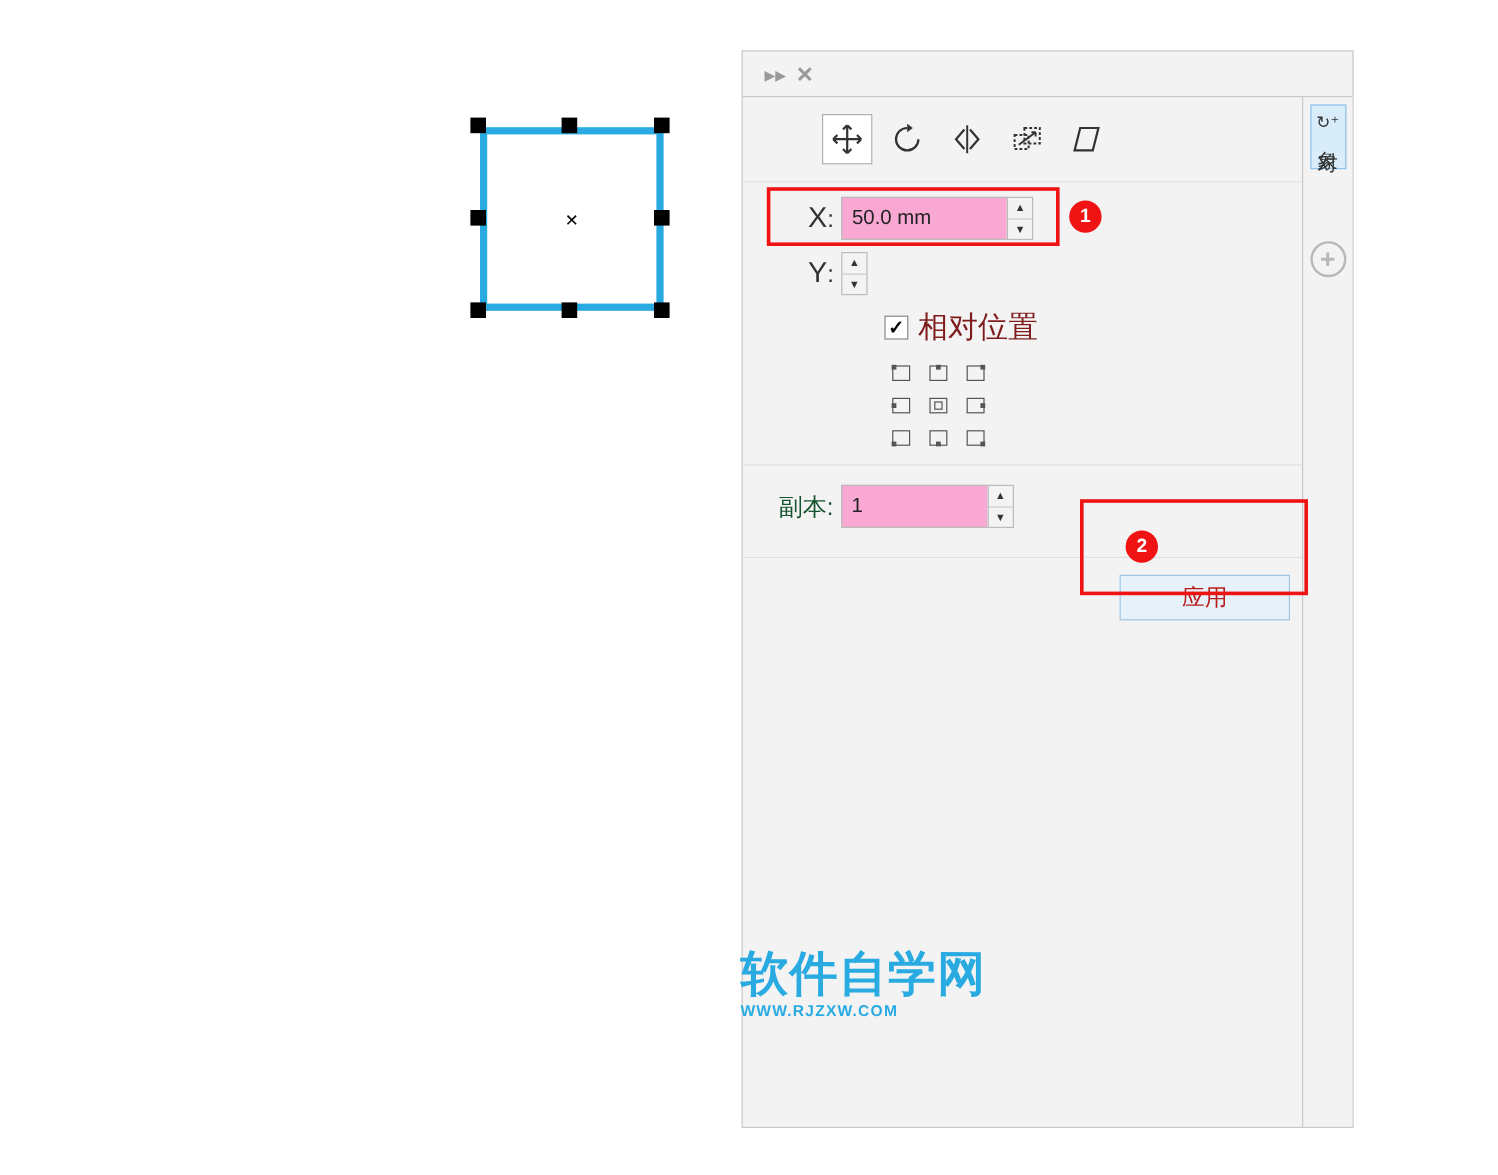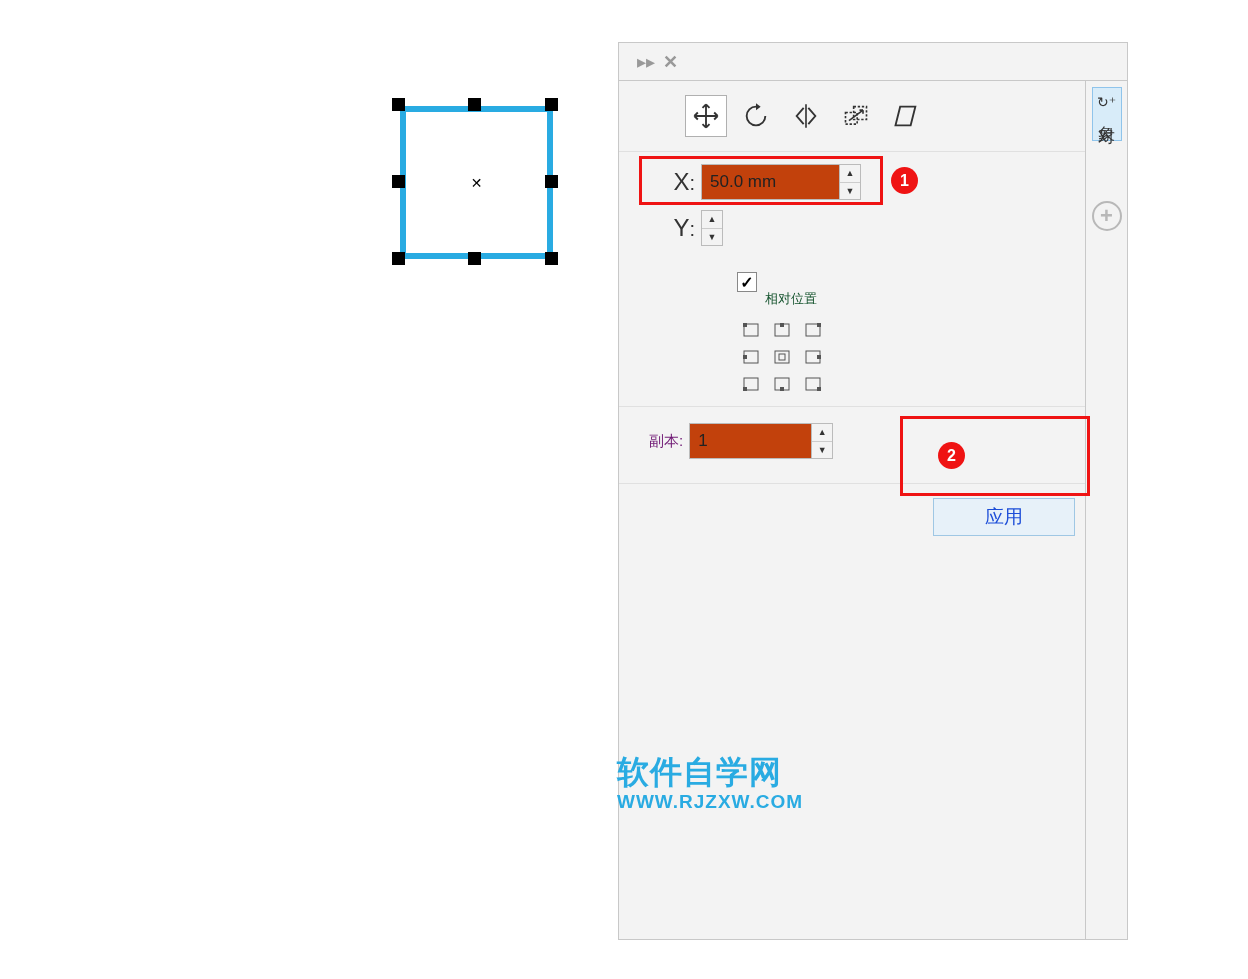--- a/index.html
+++ b/index.html
@@ -48,53 +48,53 @@
     .tool-btn { width: 42px; height: 42px; display: flex; align-items: center; justify-content: center; cursor: pointer; border: 1px solid transparent; }
     .tool-btn.active { border: 1px solid #b0b0b0; background: #fff; }
     .tool-btn svg { width: 28px; height: 28px; }
 
     
     .field-block { padding: 12px 10px 10px 44px; border-bottom: 1px solid #e0e0e0; position: relative; }
     .field-row { display: flex; align-items: center; margin-bottom: 10px; }
     .field-label { width: 38px; text-align: right; padding-right: 6px; font-size: 24px; font-family: Arial, sans-serif; color: #333; }
     .colon { font-size: 20px; }
     .num-input-wrap { display: flex; align-items: stretch; height: 36px; }
-    .num-input { width: 138px; height: 36px; border: 1px solid #bbb; border-right: none; background: #c2410c; padding: 0 8px; font-size: 17px; color: #222; outline: none; }
+    .num-input { width: 138px; height: 36px; border: 1px solid #bbb; border-right: none; background: #f9a8d4; padding: 0 8px; font-size: 17px; color: #222; outline: none; }
     .spinner { width: 22px; display: flex; flex-direction: column; border: 1px solid #bbb; background: #f3f3f3; }
     .spinner div { flex: 1; display: flex; align-items: center; justify-content: center; font-size: 9px; color: #333; cursor: pointer; }
     .spinner div:first-child { border-bottom: 1px solid #ccc; }
 
     .check-row { display: flex; align-items: center; margin-left: 74px; margin-bottom: 10px; }
     .checkbox { width: 20px; height: 20px; border: 1px solid #888; background: #fff; margin-right: 8px; display: flex; align-items: center; justify-content: center; font-size: 16px; font-weight: bold; cursor: pointer; }
-    .check-label { font-size: 13px; color: #14532d; margin-top: 34px; }
+    .check-label { font-size: 25px; color: #7f1d1d; }
 
     .anchor-grid { display: grid; grid-template-columns: repeat(3, 28px); grid-template-rows: repeat(3, 24px); gap: 3px; margin-left: 74px; }
     .anchor-cell { display: flex; align-items: center; justify-content: center; cursor: pointer; }
     .anchor-cell svg { width: 20px; height: 18px; }
 
     .copies-block { padding: 16px 10px 24px 30px; border-bottom: 1px solid #e0e0e0; display: flex; align-items: center; }
-    .copies-label { font-size: 15px; color: #701a75; margin-right: 6px; }
+    .copies-label { font-size: 20px; color: #14532d; margin-right: 6px; }
 
     .apply-block { padding: 14px 10px 14px 0; display: flex; justify-content: flex-end; }
-    .apply-btn { width: 142px; height: 38px; border: 1px solid #9fc7e4; background: #e7f1f9; color: #1d4ed8; font-size: 19px; display: flex; align-items: center; justify-content: center; cursor: pointer; }
+    .apply-btn { width: 142px; height: 38px; border: 1px solid #9fc7e4; background: #e7f1f9; color: #b91c1c; font-size: 19px; display: flex; align-items: center; justify-content: center; cursor: pointer; }
 
     
     .callout-box { position: absolute; border: 3px solid #ef1313; pointer-events: none; }
     .co1 { left: 20px; top: 4px; width: 244px; height: 49px; }
     .co2-wrap { position: absolute; left: 900px; top: 416px; width: 190px; height: 80px; pointer-events: none; }
     .co2 { position: absolute; left: 0; top: 0; width: 190px; height: 80px; border: 3px solid #ef1313; }
 
     .badge { width: 27px; height: 27px; border-radius: 50%; background: #ef1313; color: #fff; font-size: 16px; font-weight: bold; display: flex; align-items: center; justify-content: center; position: absolute; pointer-events: none; }
     .b1 { left: 272px; top: 15px; }
     .b2 { left: 38px; top: 26px; }
 
     
     .watermark { position: absolute; left: 617px; top: 751px; }
-    .watermark .wm1 { font-size: 32px; font-weight: bold; color: #29abe2; letter-spacing: 1px; }
-    .watermark .wm2 { font-size: 19px; font-weight: bold; color: #29abe2; letter-spacing: 1px; margin-top: -4px; }
+    .watermark .wm1 { font-size: 40px; font-weight: bold; color: #29abe2; letter-spacing: 1px; margin-top: 33px; }
+    .watermark .wm2 { font-size: 13px; font-weight: bold; color: #29abe2; letter-spacing: 1px; margin-top: -4px; }
   </style>
 </head>
 <body>
 
 <div class="canvas">
   <div class="selected-rect">
     <span class="x-mark">✕</span>
   </div>
   <div class="handle h-tl"></div>
   <div class="handle h-tm"></div>

